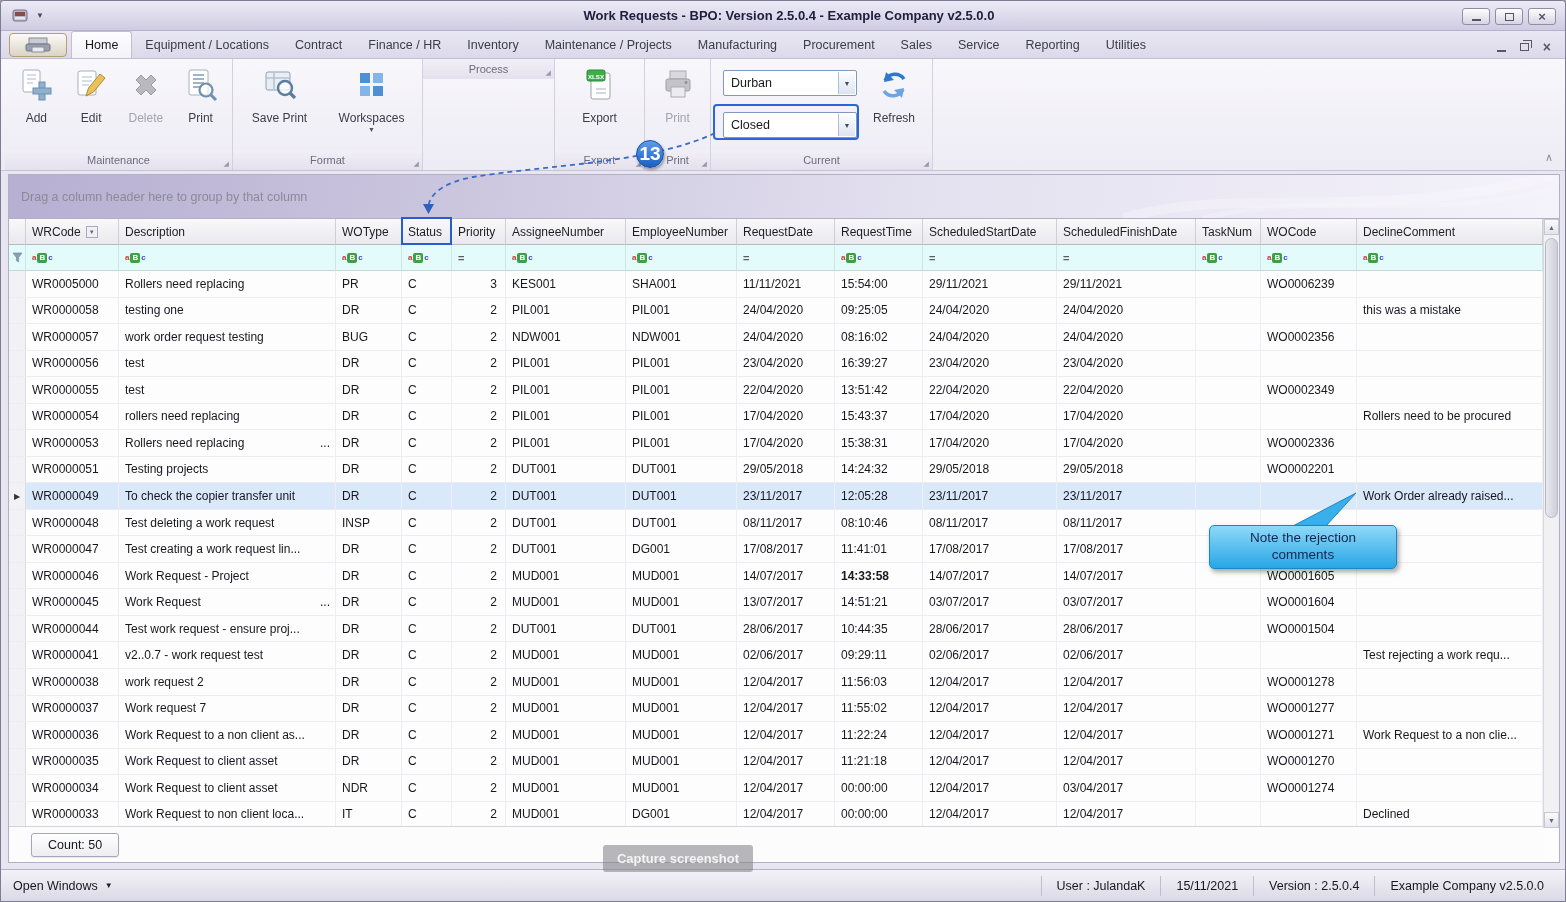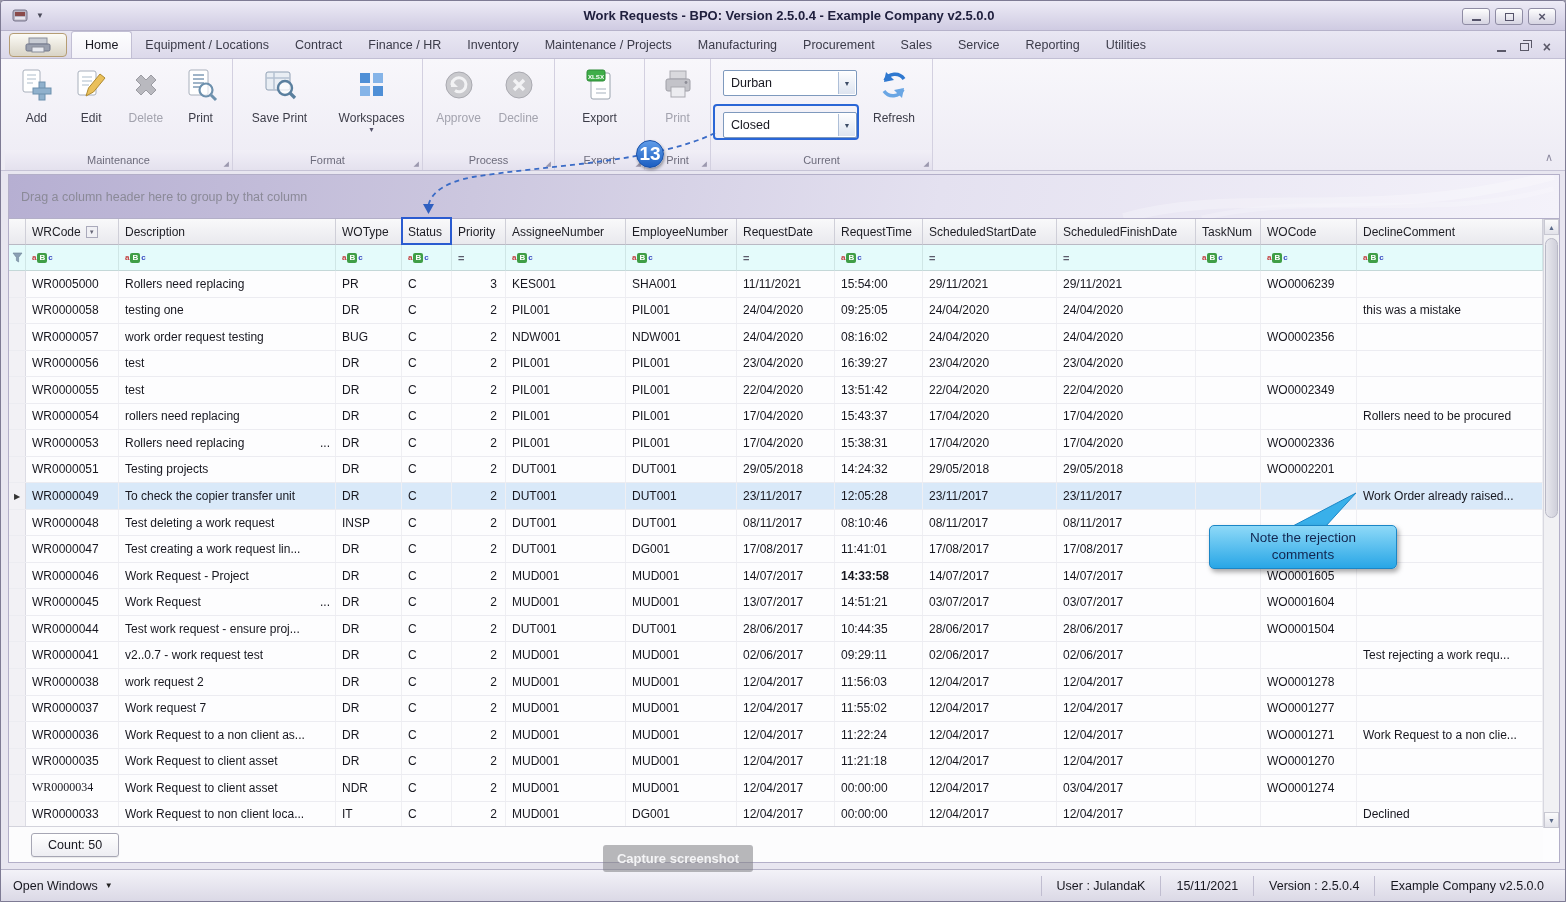--- a/index.html
+++ b/index.html
@@ -255,37 +255,20 @@
           <span class="dd">▼</span>
         </div>
       </div>
       <div class="rcaption">
           <span>Format</span>
           <span class="launcher">◢</span>
         </div>
     </div>
 
     <div class="rgroup" style="width:132px">
-      <div class="rbody" style="justify-content:center;gap:4px;">
-        <div class="bbtn disabled">
-          <svg class="icn" viewBox="0 0 36 36">
-            <circle cx="18" cy="18" r="13" fill="#c9c9cd" stroke="#a9a9b0"></circle>
-            <path d="M11 18a7 7 0 1 1 3 5.5" fill="none" stroke="#f2f2f4" stroke-width="3"></path>
-            <path d="M10 13v7h7z" fill="#f2f2f4"></path>
-          </svg>
-          <span>Approve</span>
-        </div>
-        <div class="bbtn disabled">
-          <svg class="icn" viewBox="0 0 36 36">
-            <circle cx="18" cy="18" r="13" fill="#c9c9cd" stroke="#a9a9b0"></circle>
-            <path d="M13 13l10 10M23 13l-10 10" stroke="#f2f2f4" stroke-width="3.4"></path>
-          </svg>
-          <span>Decline</span>
-        </div>
-      </div>
       <div class="rcaption">
           <span>Process</span>
           <span class="launcher">◢</span>
         </div>
     </div>
 
     <div class="rgroup" style="width:90px">
       <div class="rbody" style="justify-content:center;">
         <div class="bbtn" style="width:62px">
           <svg class="icn" viewBox="0 0 36 36">
@@ -823,21 +806,21 @@
           <div class="gcell" style="width: 98px;">12/04/2017</div>
           <div class="gcell" style="width: 88px;">11:21:18</div>
           <div class="gcell" style="width: 134px;">12/04/2017</div>
           <div class="gcell" style="width: 139px;">12/04/2017</div>
           <div class="gcell" style="width: 65px;"></div>
           <div class="gcell" style="width: 96px;">WO0001270</div>
           <div class="gcell" style="width: 186px;"></div>
         </div>
         <div class="grow">
           <div class="ind"></div>
-          <div class="gcell" style="width: 93px; font-family: Liberation Serif, serif;">WR0000034</div>
+          <div class="gcell" style="width: 93px;">WR0000034</div>
           <div class="gcell" style="width: 217px;">Work Request to  client asset</div>
           <div class="gcell" style="width: 66px;">NDR</div>
           <div class="gcell" style="width: 50px;">C</div>
           <div class="gcell" style="width: 54px; justify-content: flex-end; padding-right: 8px;">2</div>
           <div class="gcell" style="width: 120px;">MUD001</div>
           <div class="gcell" style="width: 111px;">MUD001</div>
           <div class="gcell" style="width: 98px;">12/04/2017</div>
           <div class="gcell" style="width: 88px;">00:00:00</div>
           <div class="gcell" style="width: 134px;">12/04/2017</div>
           <div class="gcell" style="width: 139px;">03/04/2017</div>

